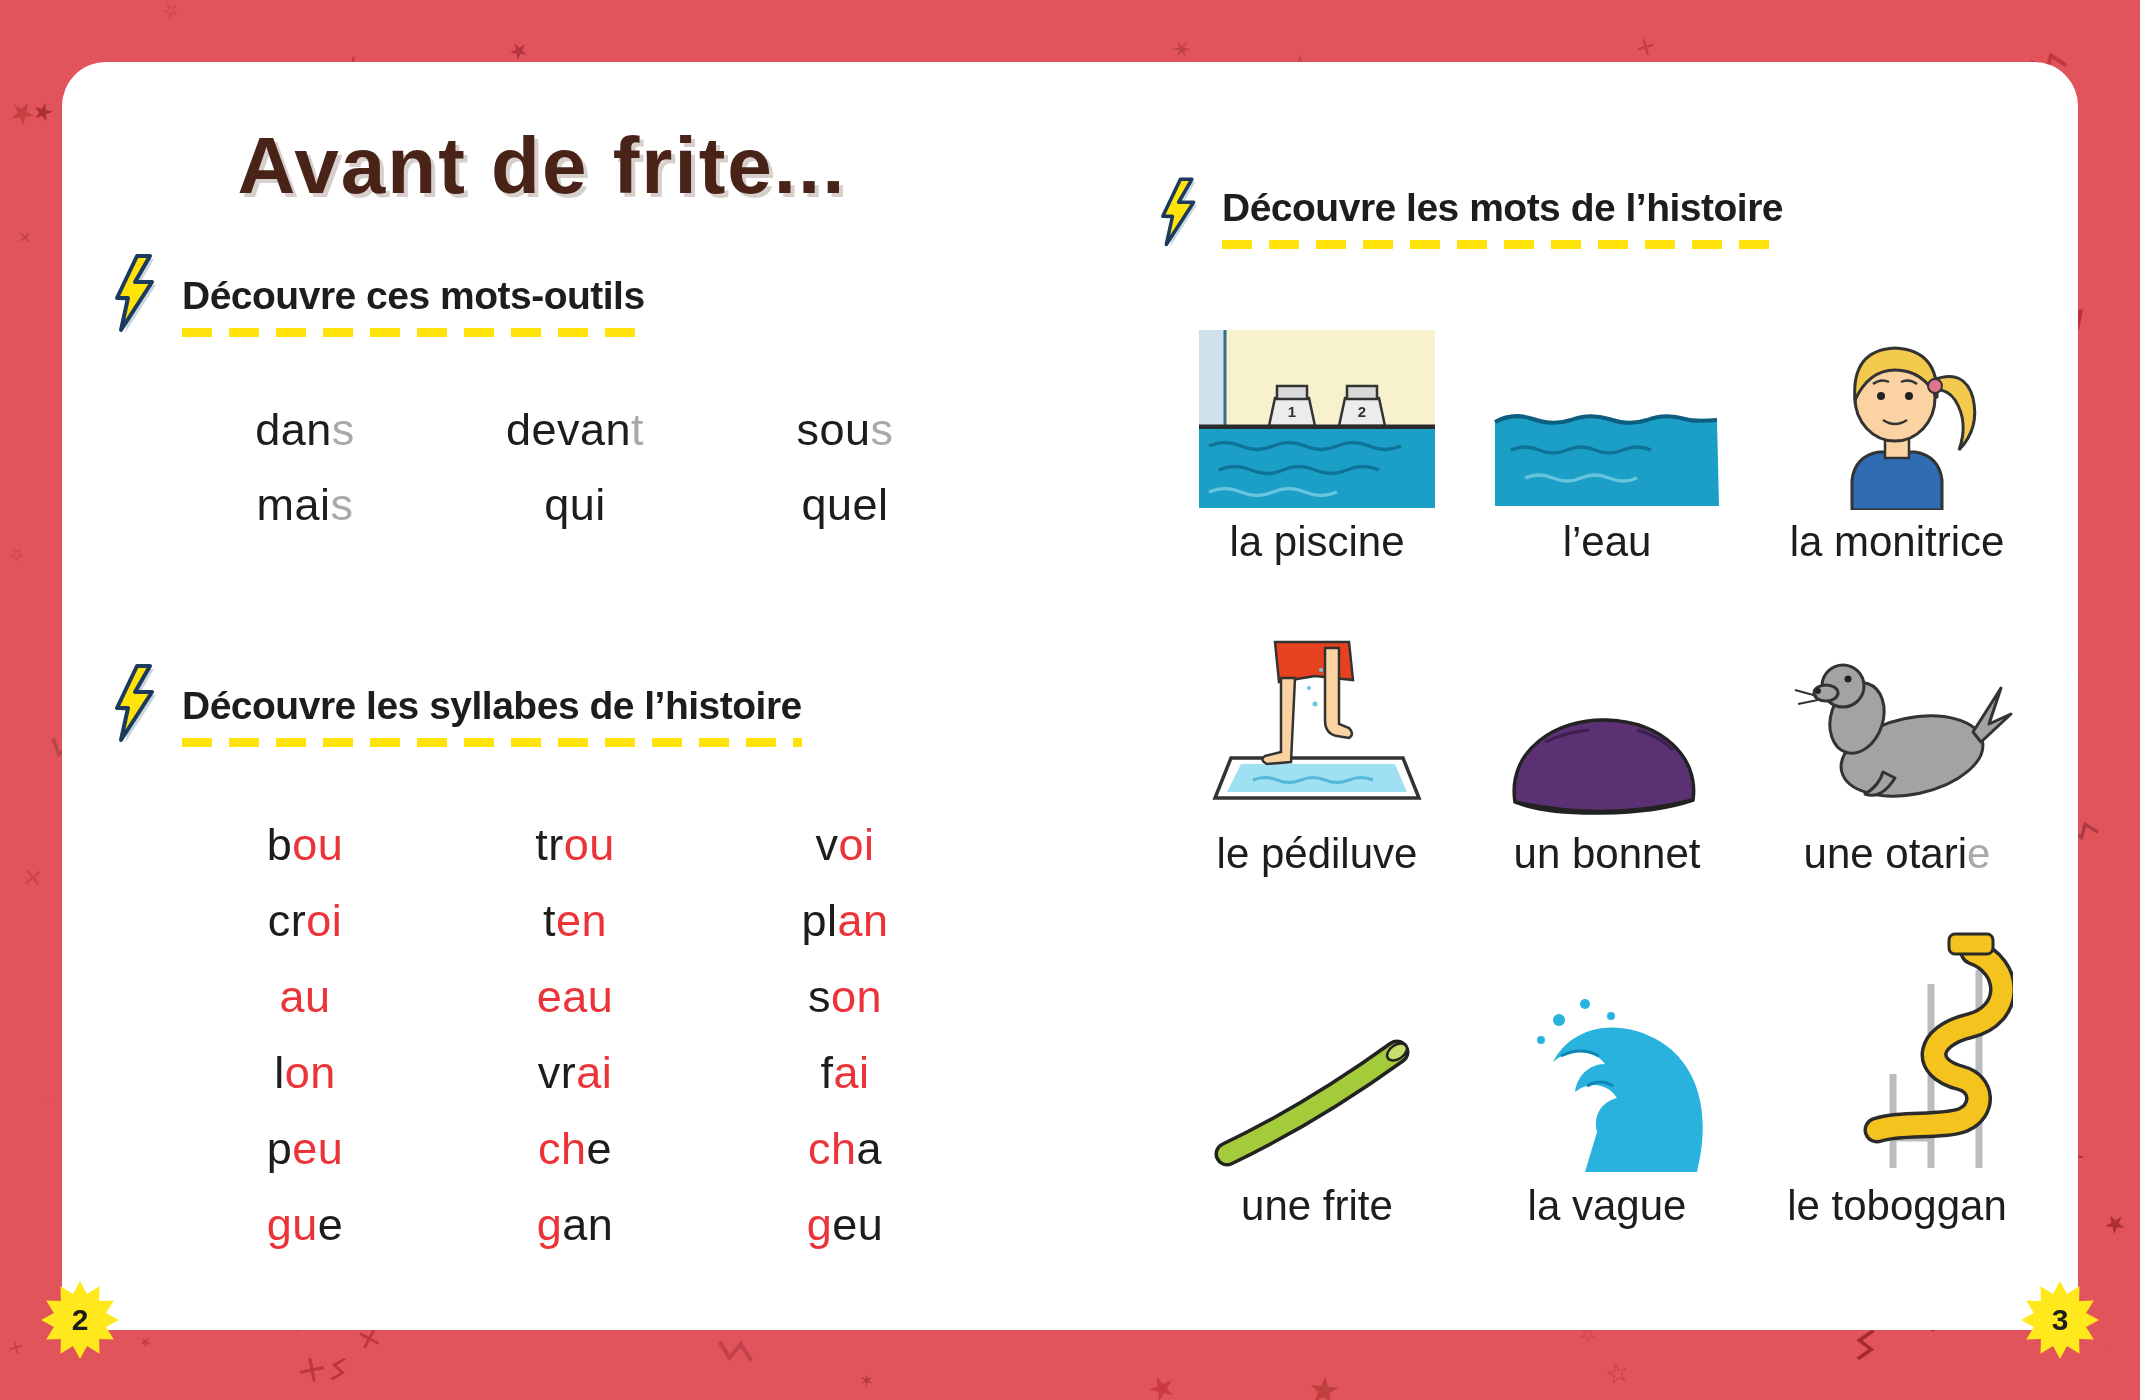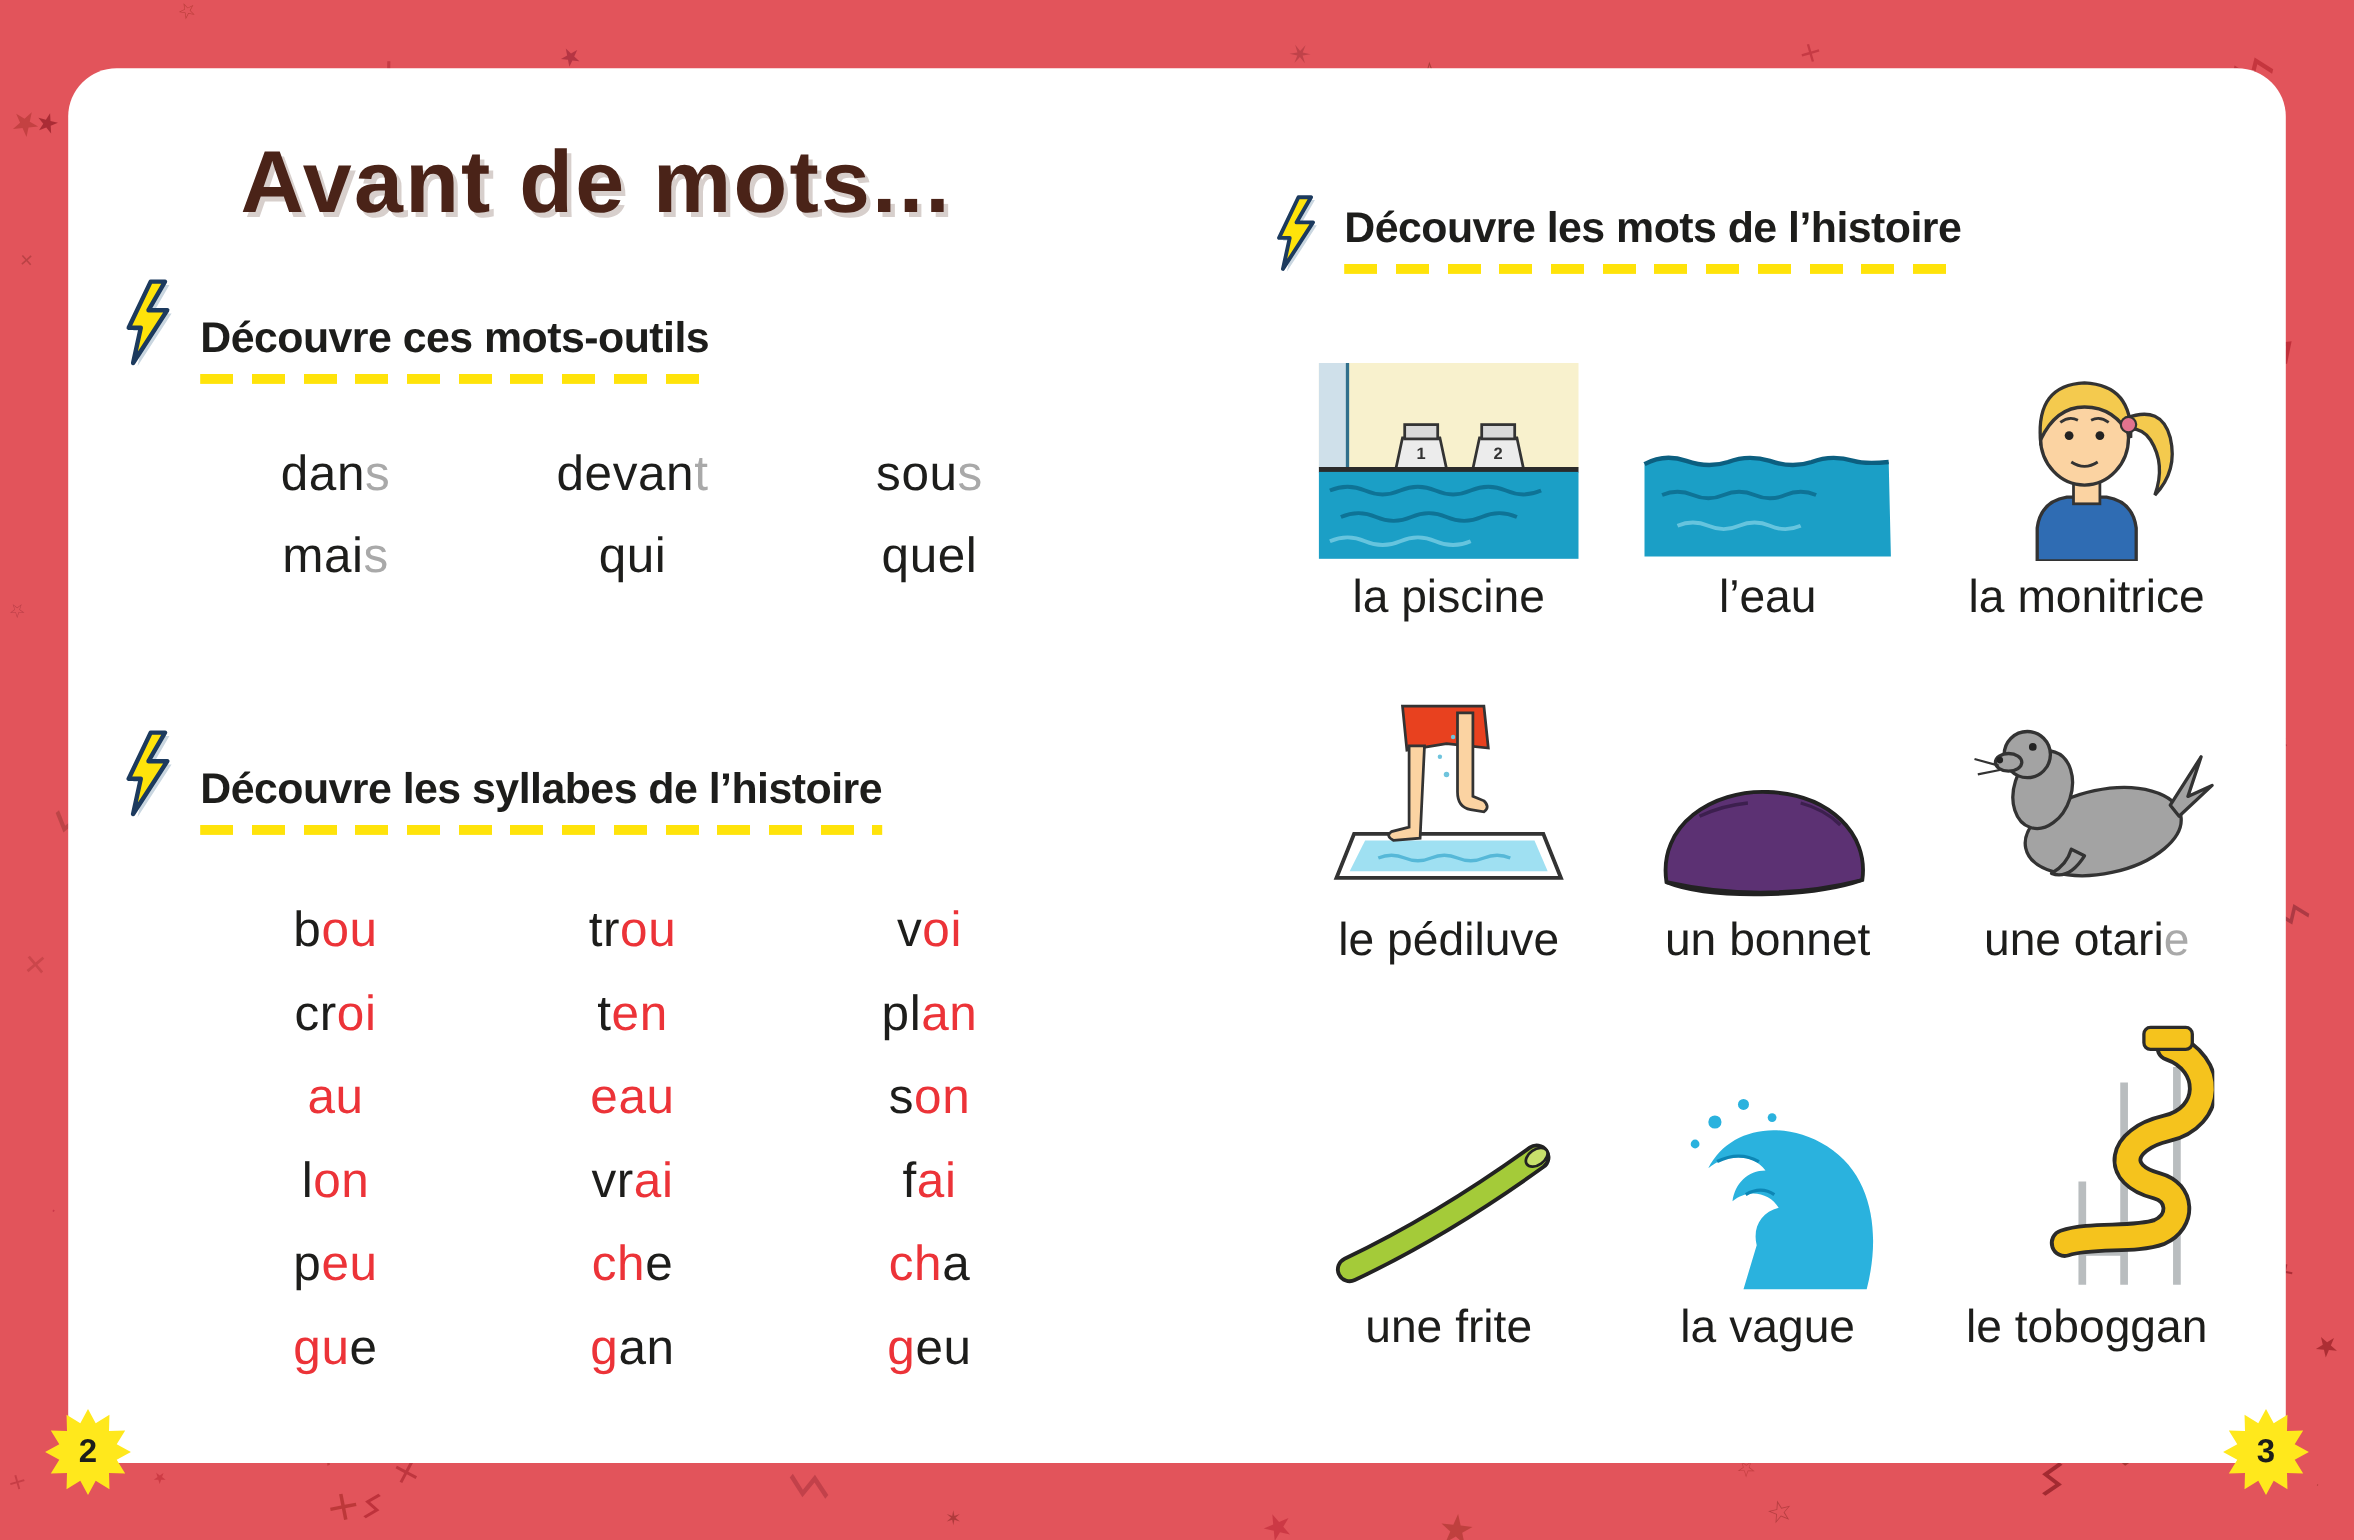--- a/index.html
+++ b/index.html
@@ -14,21 +14,21 @@
          font-size:80px;font-weight:800;letter-spacing:2px;color:#4a2318;
          text-shadow:4px 4px 0 rgba(74,35,24,0.22);}
 
   
   .section{position:absolute;display:flex;gap:20px;align-items:flex-start;}
   .s1{left:40px;top:188px;}
   .s2{left:40px;top:598px;}
   .s3{left:1088px;top:112px;}
   .bolt{width:60px;height:84px;flex:0 0 auto;}
   .s3 .bolt{width:52px;height:74px;}
-  .htext{margin-top:36px;}
+  .htext{margin-top:24px;}
   .s3 .htext{margin-top:12px;}
   .heading{font-size:39px;font-weight:700;color:#1d1d1b;letter-spacing:-0.5px;white-space:nowrap;}
   .dash{height:9px;margin-top:10px;background:repeating-linear-gradient(90deg,#ffe30a 0 30px,transparent 30px 47px);}
 
   
   .wordgrid{position:absolute;display:grid;grid-template-columns:repeat(3,270px);}
   .mots{left:108px;top:330px;}
   .syll{left:108px;top:745px;}
   .wcell{height:75px;display:flex;align-items:center;justify-content:center;font-size:45px;letter-spacing:0.5px;}
   .syll .wcell{height:76px;}
@@ -244,21 +244,21 @@
       <span style="left: 295px; top: 1351px; font-size: 38px; transform: rotate(259deg); color: rgba(170, 43, 40, 0.67);">+</span>
       <span style="left: 239px; top: 767px; font-size: 32px; transform: rotate(40deg); color: rgba(154, 31, 53, 0.46);">☆</span>
       <span style="left: 136px; top: 467px; font-size: 28px; transform: rotate(305deg); color: rgba(154, 32, 60, 0.62);">☆</span>
       <span style="left: 1015px; top: 53px; font-size: 39px; transform: rotate(128deg); color: rgba(176, 39, 60, 0.47);">ϟ</span>
       <span style="left: 781px; top: 860px; font-size: 34px; transform: rotate(263deg); color: rgba(153, 47, 48, 0.82);">ϟ</span>
       <span style="left: 1889px; top: 358px; font-size: 36px; transform: rotate(123deg); color: rgba(168, 32, 40, 0.78);">✶</span>
     </div>
 
   <div class="panel">
 
-    <h1 class="title">Avant de mots...</h1>
+    <h1 class="title">Avant de frite...</h1>
 
     <div class="section s1">
       <svg class="bolt" viewBox="0 0 50 84">
         <polygon points="34,9 14,51 25,51 18,83 49,35 32,35 47,9" fill="#c9d6e0"></polygon>
         <polygon points="30,6 10,48 21,48 14,80 45,32 28,32 43,6" fill="#ffe30a" stroke="#1c3a5e" stroke-width="4" stroke-linejoin="round"></polygon>
       </svg>
       <div class="htext">
         <div class="heading">Découvre ces mots-outils</div>
         <div class="dash"></div>
       </div>

